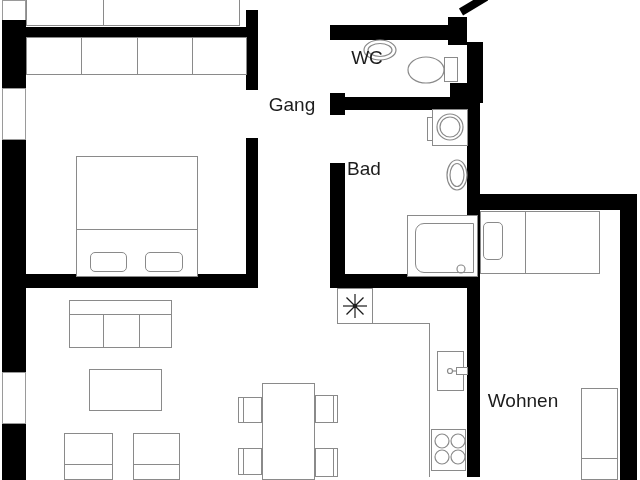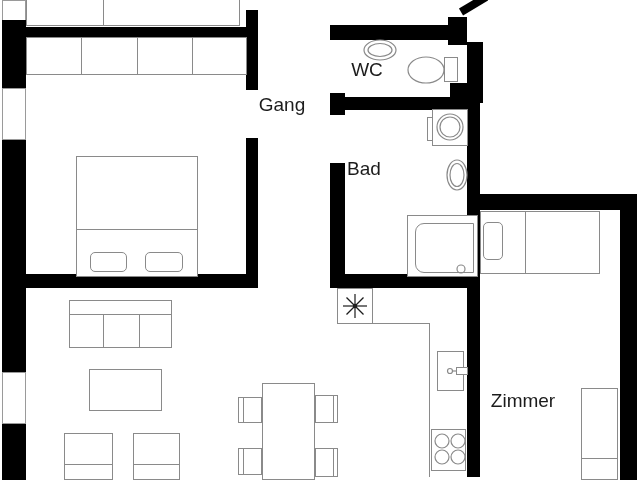--- a/index.html
+++ b/index.html
@@ -133,18 +133,18 @@
     <line class="thin" x1="452.5" y1="371" x2="456" y2="371"></line>
 
     <g class="thin">
       <circle cx="442" cy="441" r="7"></circle>
       <circle cx="458" cy="441" r="7"></circle>
       <circle cx="442" cy="457" r="7"></circle>
       <circle cx="458" cy="457" r="7"></circle>
     </g>
   </svg>
 
-  <span class="room-label" style="left:282px;top:105px;text-align:center;">Gang</span>
-  <span class="room-label" style="left:367px;top:70px;">WC</span>
+  <span class="room-label" style="left:292px;top:105px;text-align:center;">Gang</span>
+  <span class="room-label" style="left:367px;top:58px;">WC</span>
   <span class="room-label" style="left:364px;top:169px;">Bad</span>
-  <span class="room-label" style="left:523px;top:401px;">Zimmer</span>
+  <span class="room-label" style="left:523px;top:401px;">Wohnen</span>
 
 </div>
 
 </body></html>

